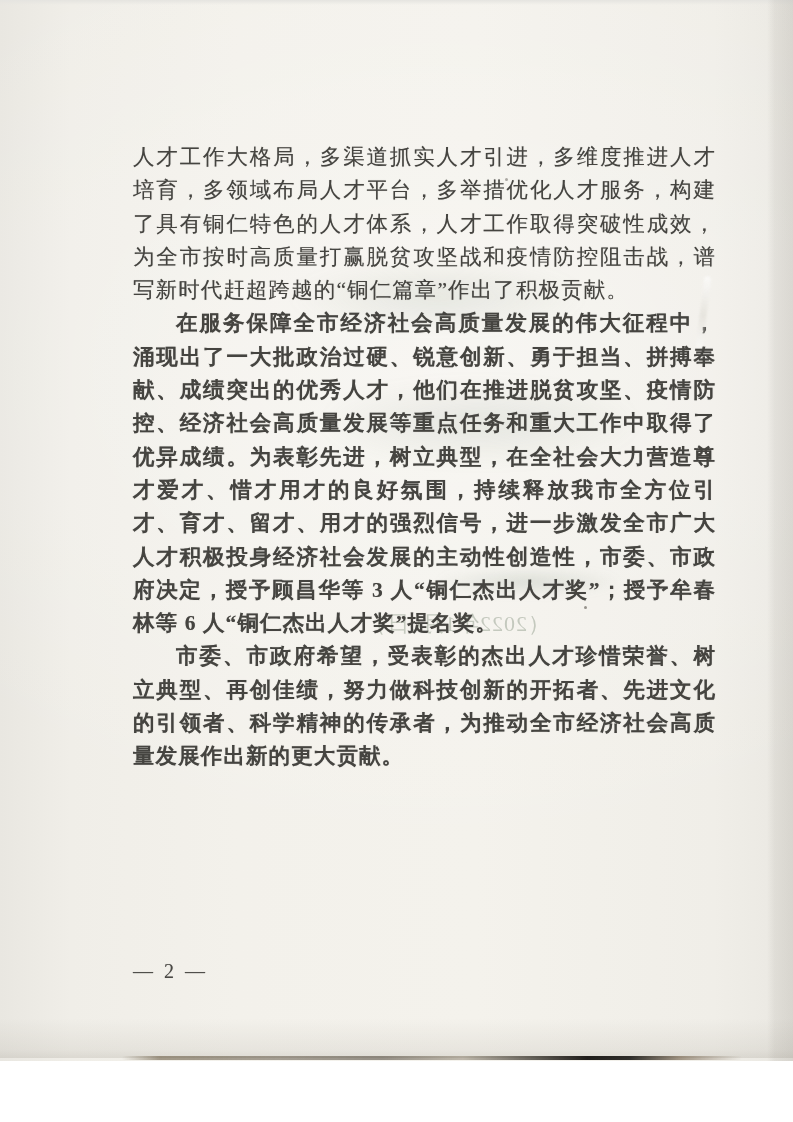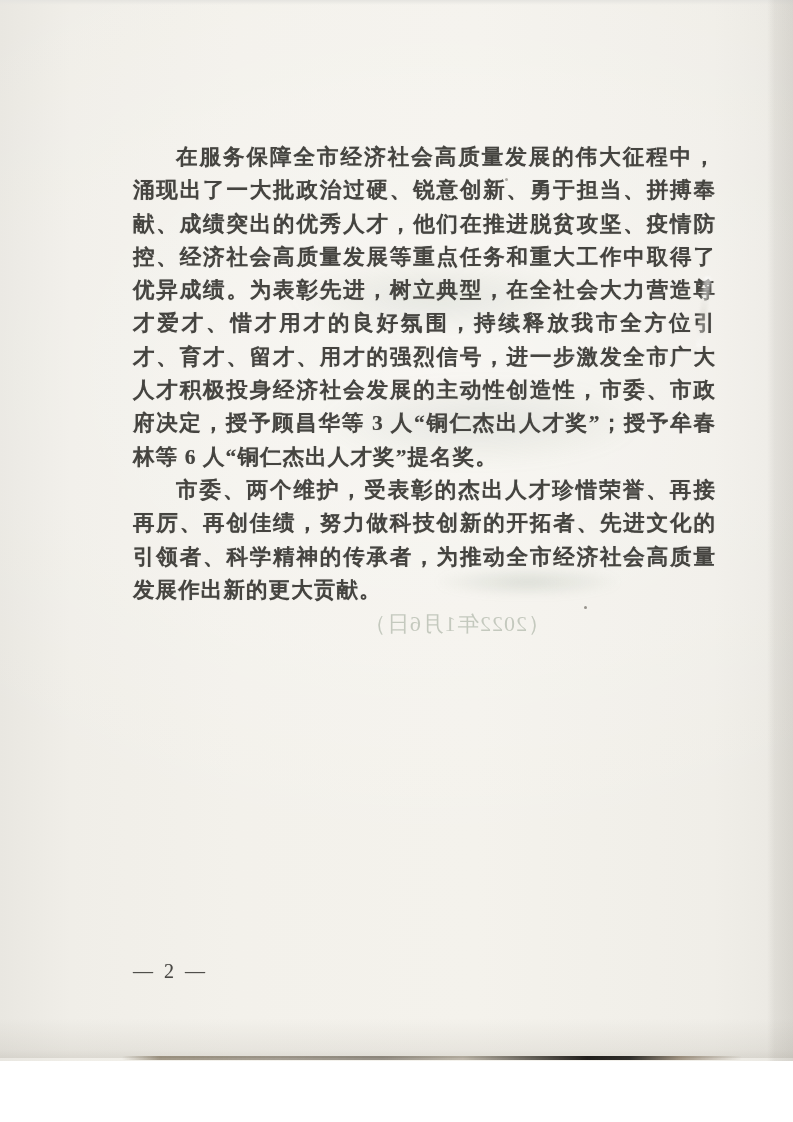--- a/index.html
+++ b/index.html
@@ -92,22 +92,23 @@
     <div class="paper-top-edge"></div>
     <div class="paper-right-edge"></div>
     <div class="paper-bottom-shade"></div>
 
     <div class="ghost-blob ghost-1"></div>
     <div class="ghost-blob ghost-2"></div>
     <div class="ghost-blob ghost-3"></div>
     <div class="ghost-date">（2022年1月6日）</div>
 
     <div class="text-block">
+      <p>人才工作大格局，多渠道抓实人才引进，多维度推进人才培育，多领域布局人才平台，多举措优化人才服务，构建了具有铜仁特色的人才体系，人才工作取得突破性成效，为全市按时高质量打赢脱贫攻坚战和疫情防控阻击战，谱写新时代赶超跨越的“铜仁篇章”作出了积极贡献。</p>
       <p class="indented">在服务保障全市经济社会高质量发展的伟大征程中，涌现出了一大批政治过硬、锐意创新、勇于担当、拼搏奉献、成绩突出的优秀人才，他们在推进脱贫攻坚、疫情防控、经济社会高质量发展等重点任务和重大工作中取得了优异成绩。为表彰先进，树立典型，在全社会大力营造尊才爱才、惜才用才的良好氛围，持续释放我市全方位引才、育才、留才、用才的强烈信号，进一步激发全市广大人才积极投身经济社会发展的主动性创造性，市委、市政府决定，授予顾昌华等 3 人“铜仁杰出人才奖”；授予牟春林等 6 人“铜仁杰出人才奖”提名奖。</p>
-      <p class="indented">市委、两个维护，受表彰的杰出人才珍惜荣誉、再接再厉、再创佳绩，努力做科技创新的开拓者、先进文化的引领者、科学精神的传承者，为推动全市经济社会高质量发展作出新的更大贡献。</p>
+      <p class="indented">市委、市政府希望，受表彰的杰出人才珍惜荣誉、树立典型、再创佳绩，努力做科技创新的开拓者、先进文化的引领者、科学精神的传承者，为推动全市经济社会高质量发展作出新的更大贡献。</p>
     </div>
 
     <div class="page-number">— 2 —</div>
 
     <div class="crease-mark"></div>
     <div class="dust-speck speck-1"></div>
     <div class="dust-speck speck-2"></div>
     <div class="paper-bottom-streak"></div>
   </div>
 

